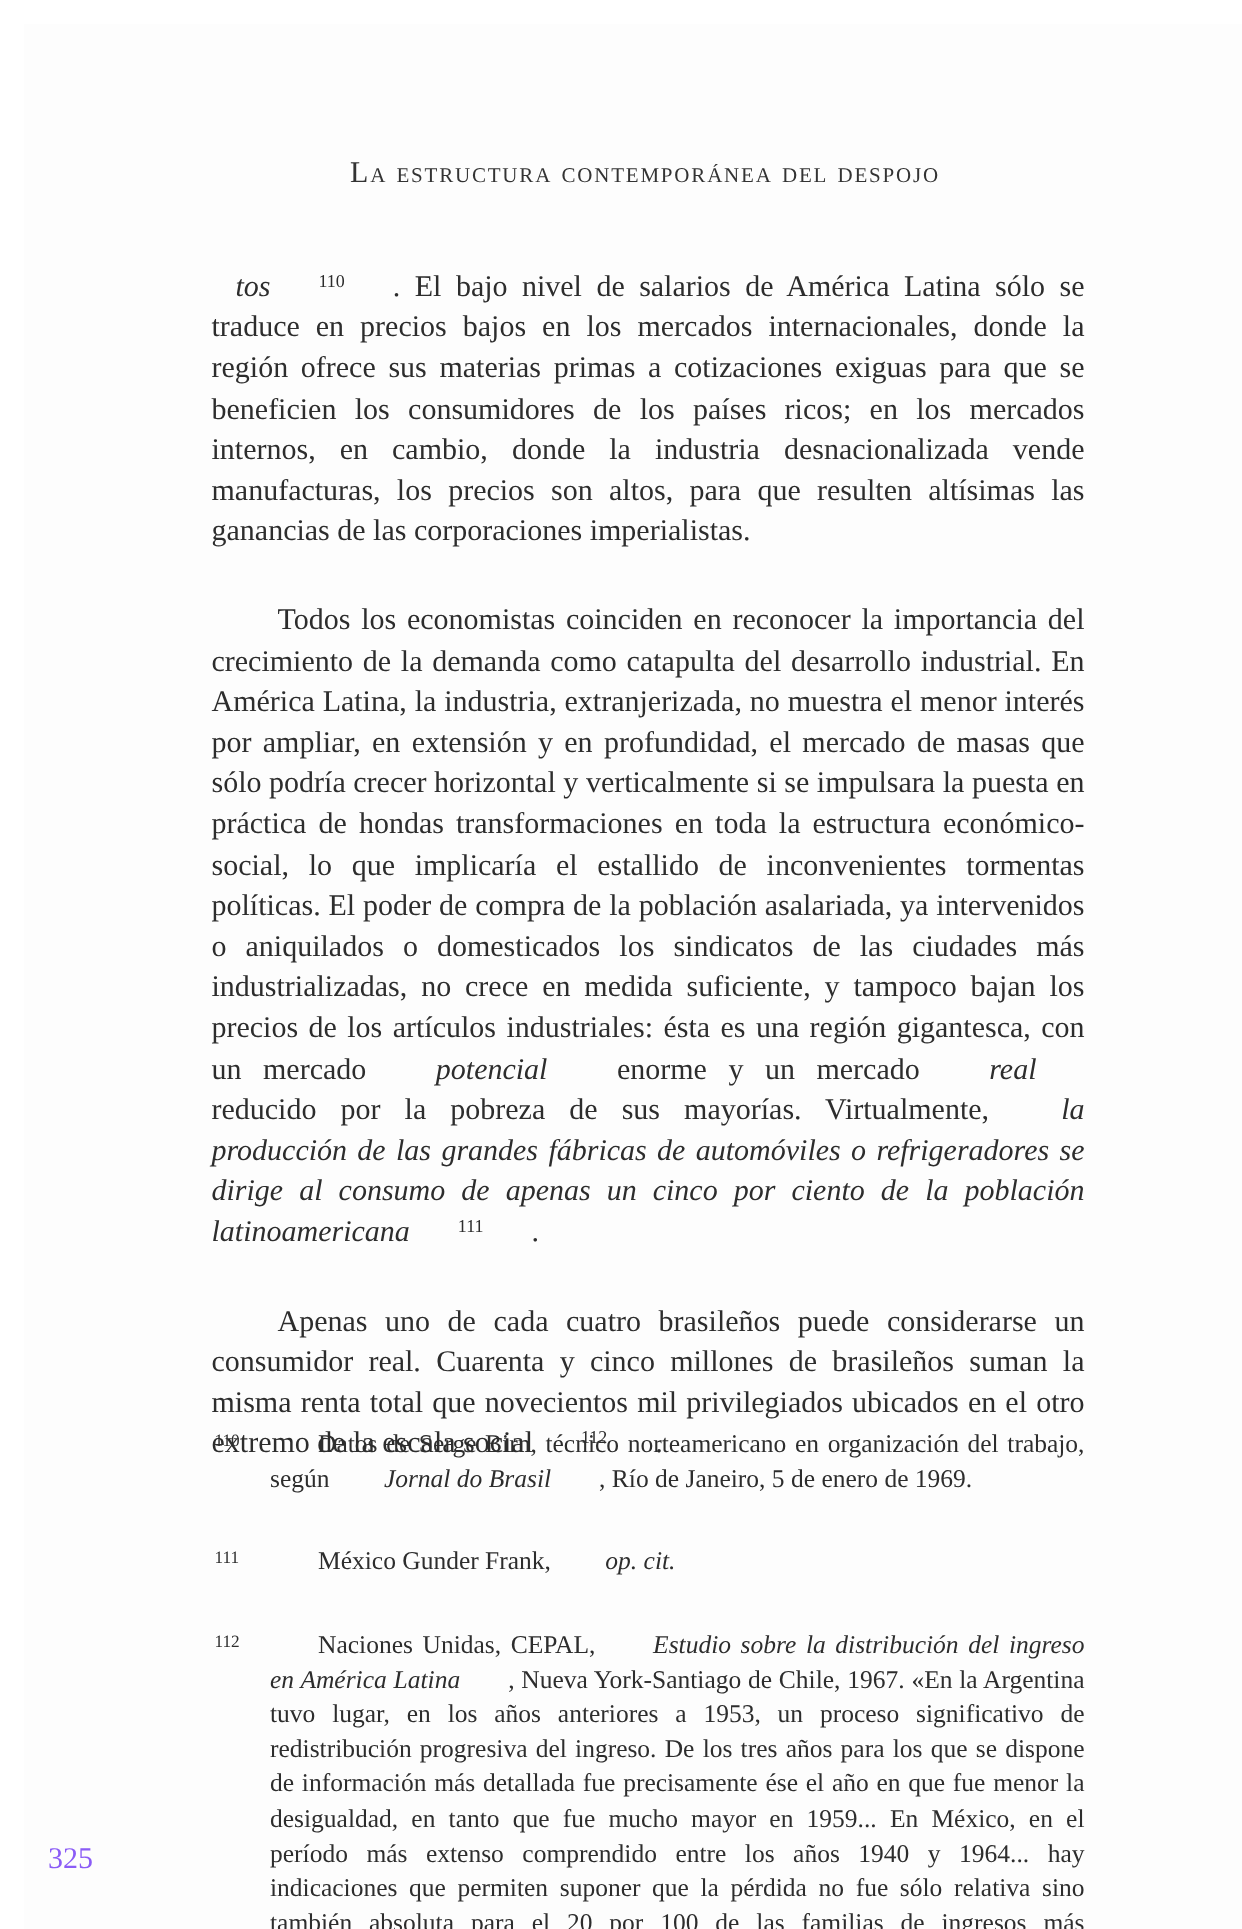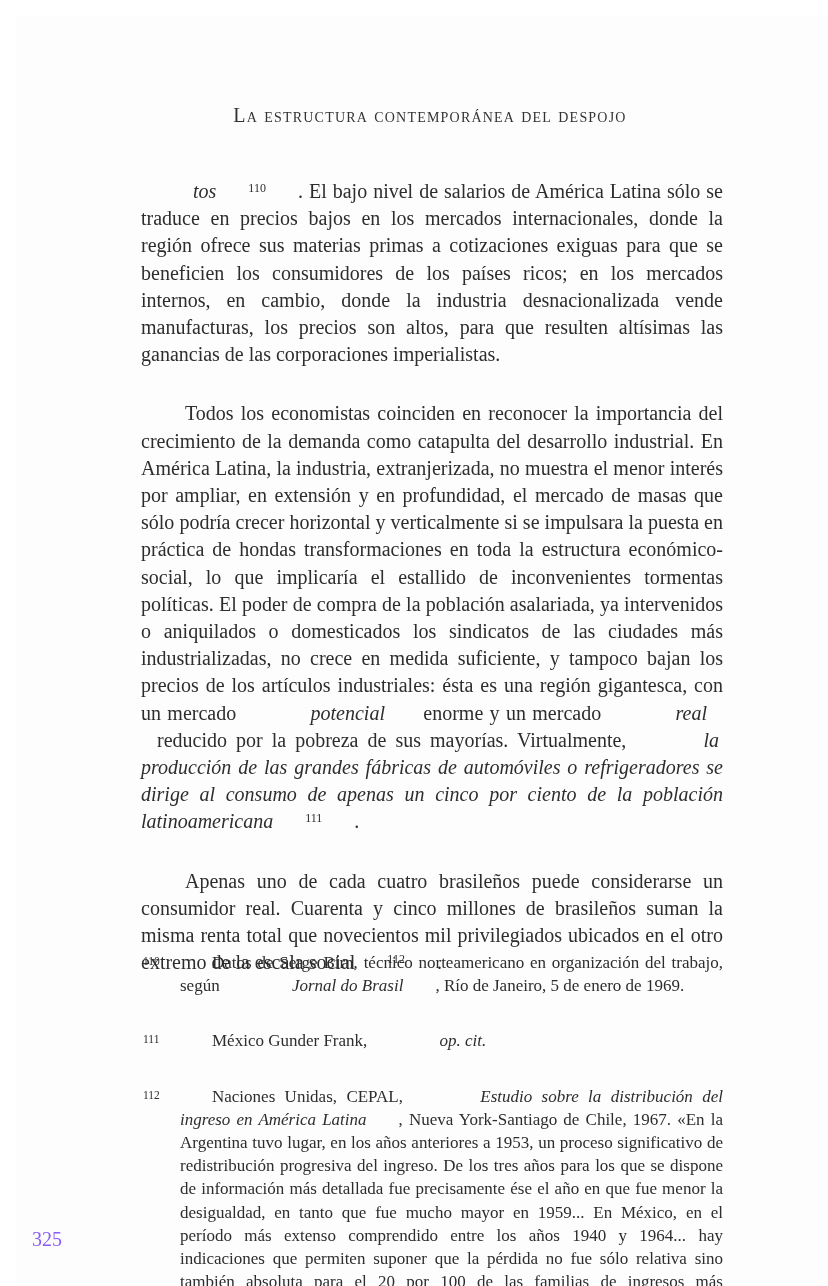--- a/index.html
+++ b/index.html
@@ -28,21 +28,21 @@
     position: absolute;
     top: 130px; left: 93px; width: 646px;
   }
   .para {
     font-size: 20px;
     line-height: 27.2px;
     text-align: justify;
     text-justify: inter-word;
   }
   .para.indent { text-indent: 28px; }
-  em { font-style: italic; margin-left: 36px; }
+  em { font-style: italic; }
   sup.fn-ref {
     font-size: 12px;
     line-height: 0;
     vertical-align: 6px;
   }
   .footnotes {
     position: absolute;
     top: 903px; left: 93px; width: 646px;
   }
   .footnote {

